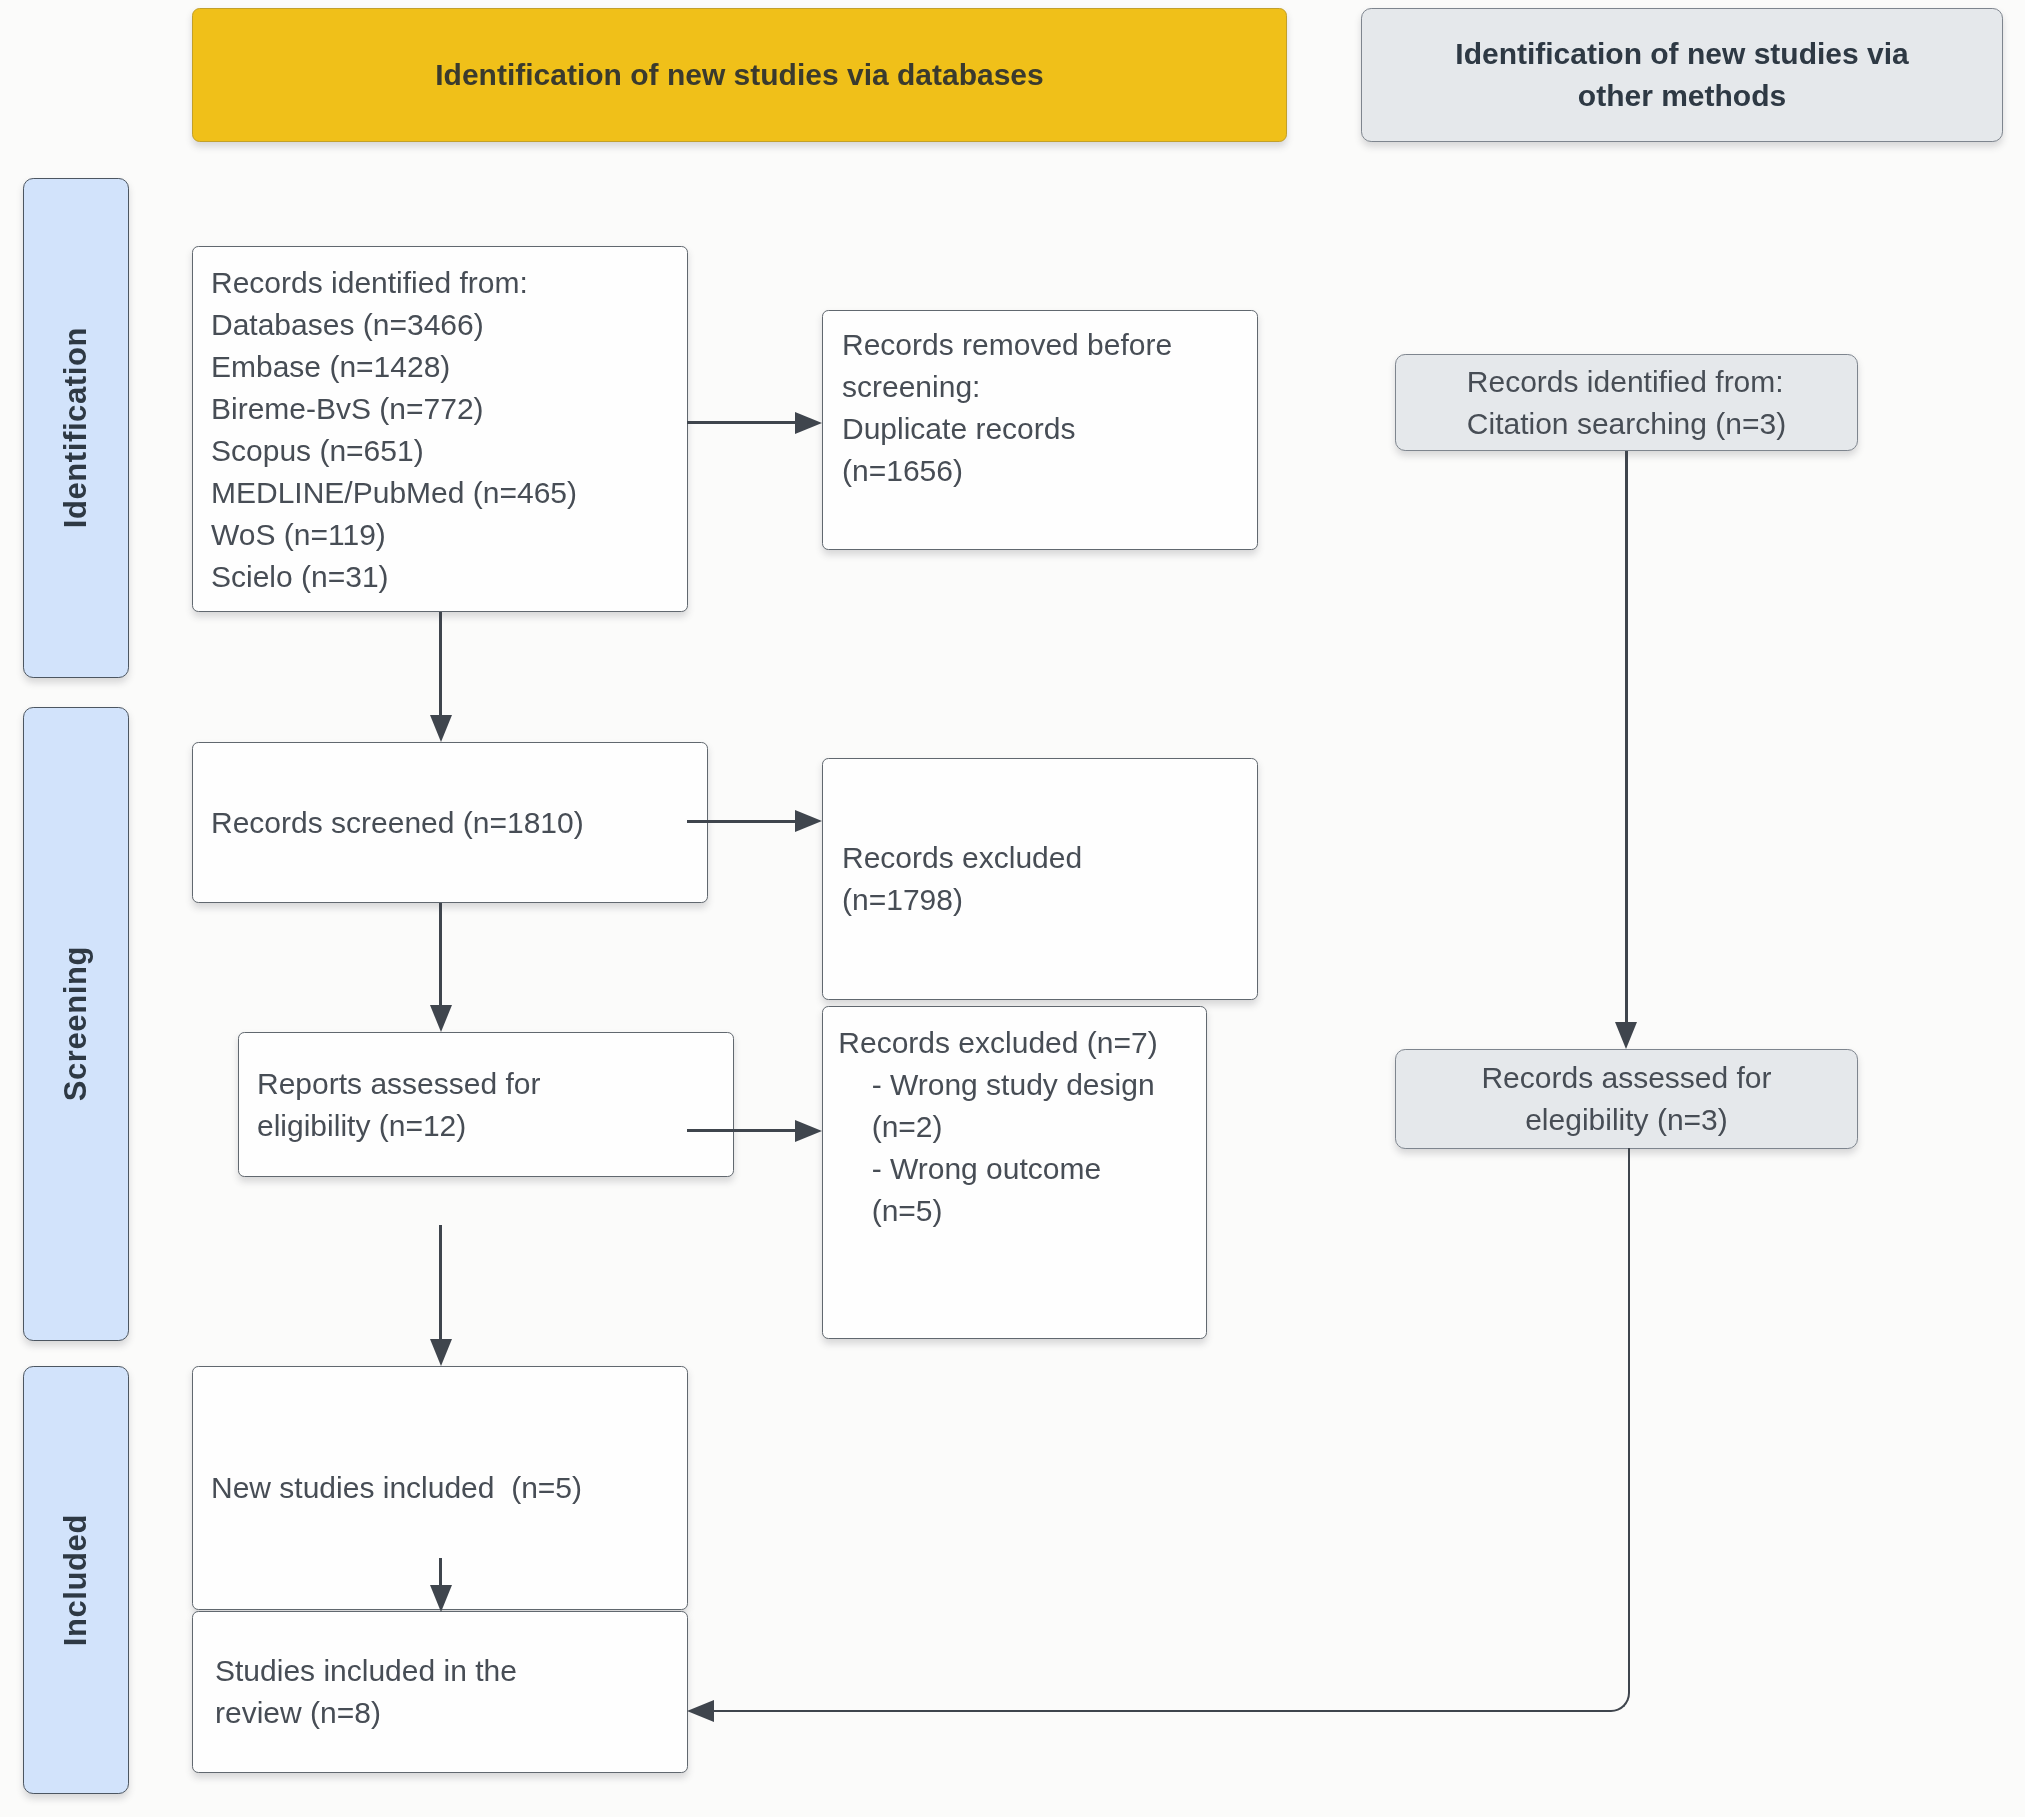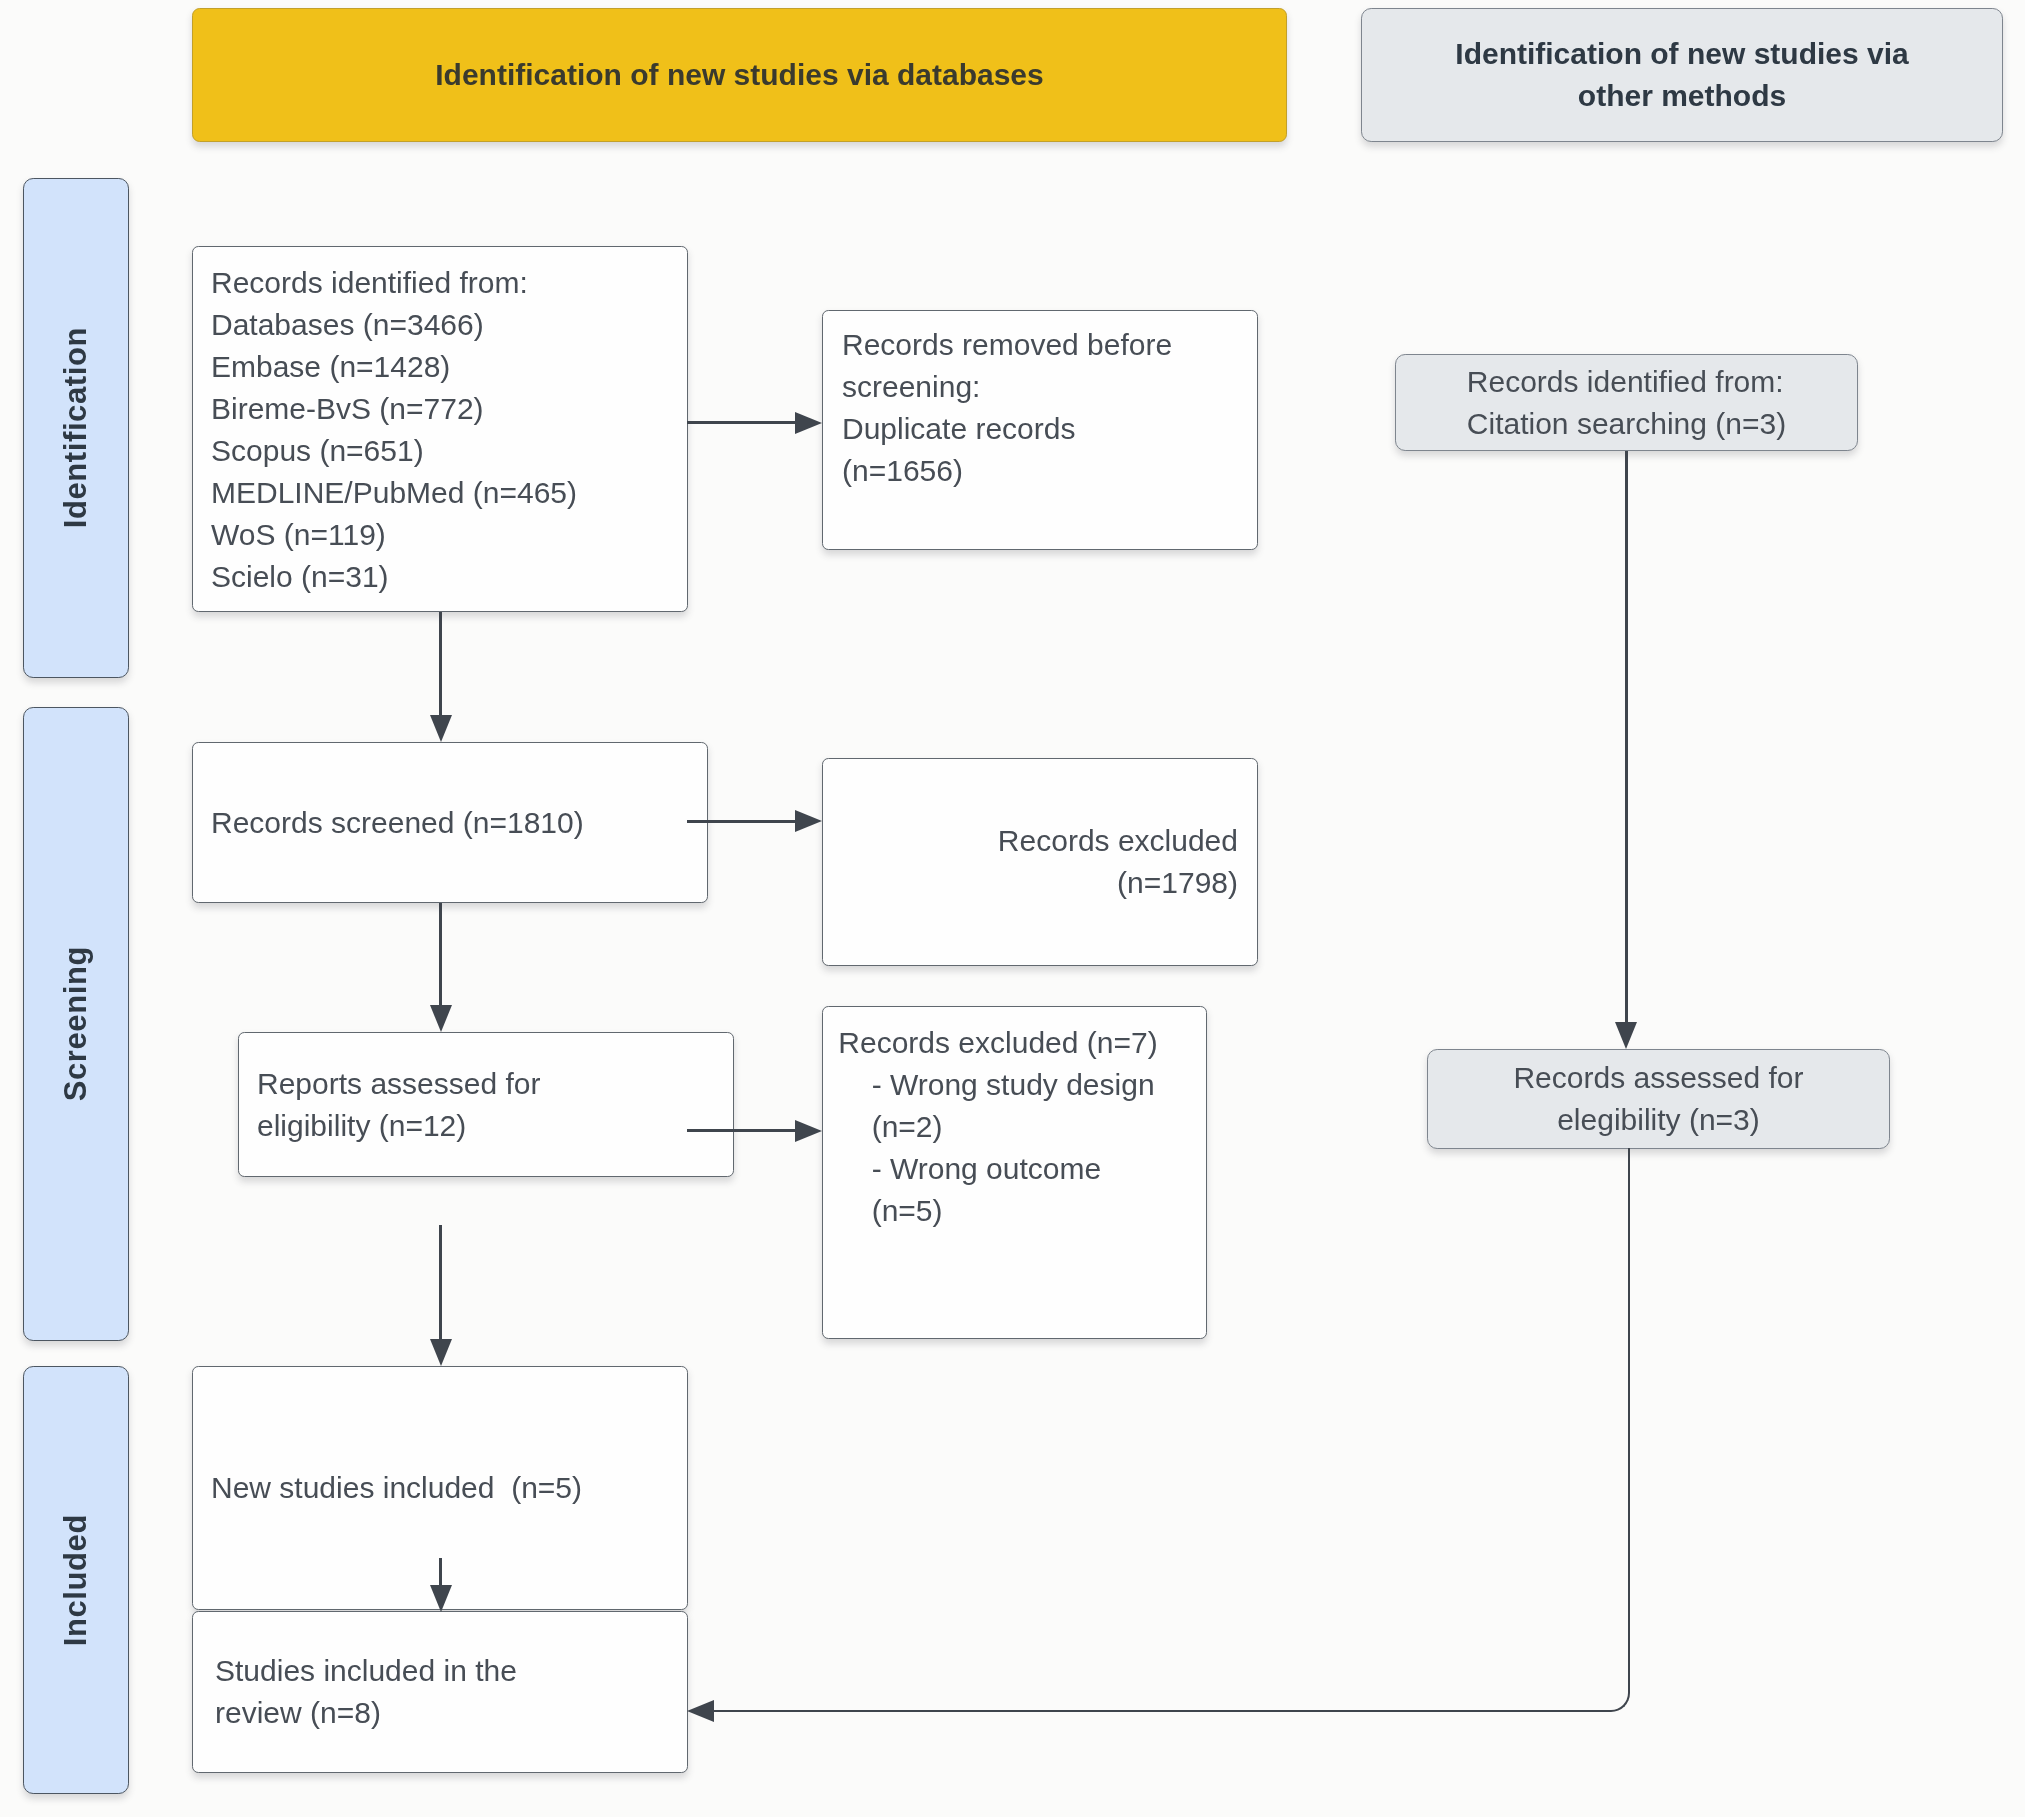--- a/index.html
+++ b/index.html
@@ -69,32 +69,32 @@
     border-radius:6.4px;
   }
   .flexy{display:flex;flex-direction:column;justify-content:center;}
   .b-identified{left:192px;top:246px;width:496px;height:366px;padding:15.3px 18px;}
   .b-screened{left:192px;top:742px;width:516px;height:161px;padding:0 18px;}
   .b-assessed{left:192px;top:1032px;width:496px;height:145px;padding:0 18px;margin-left:46px;}
   .b-newstudies{left:192px;top:1366px;width:496px;height:244px;padding:0 18px;}
   .b-review{left:192px;top:1611px;width:496px;height:162px;padding:0 22px;}
   
   .m-removed{left:822px;top:310px;width:436px;height:240px;padding:12.8px 19px;}
-  .m-excluded1{left:822px;top:758px;width:436px;height:208px;padding:0 19px;text-align:right;}
+  .m-excluded1{left:822px;top:758px;width:436px;height:242px;padding:0 19px;}
   .m-excluded2{left:822px;top:1006px;width:385px;height:333px;padding:15.3px 15.3px;}
   
   .gbox{
     background:var(--gray-box-bg);
     border:1.9px solid var(--gray-box-border);
     border-radius:10.2px;
     display:flex;align-items:center;justify-content:center;
   }
   .r-citation{left:1395px;top:354px;width:463px;height:97px;}
   .r-citation .inner{text-align:left;}
-  .r-eleg{left:1427px;top:1049px;width:463px;height:100px;text-align:center;}
+  .r-eleg{left:1395px;top:1049px;width:463px;height:100px;text-align:center;}
   
   .vline,.hline{position:absolute;background:var(--arrow);}
   .vline{width:2.6px;}
   .hline{height:2.6px;}
   .head{position:absolute;width:0;height:0;}
   .head-down{border-left:11px solid transparent;border-right:11px solid transparent;border-top:27px solid var(--arrow);}
   .head-right{border-top:11px solid transparent;border-bottom:11px solid transparent;border-left:27px solid var(--arrow);}
   .head-left{border-top:11px solid transparent;border-bottom:11px solid transparent;border-right:27px solid var(--arrow);}
   .elbow{
     position:absolute;left:707px;top:1148px;width:921px;height:562px;

